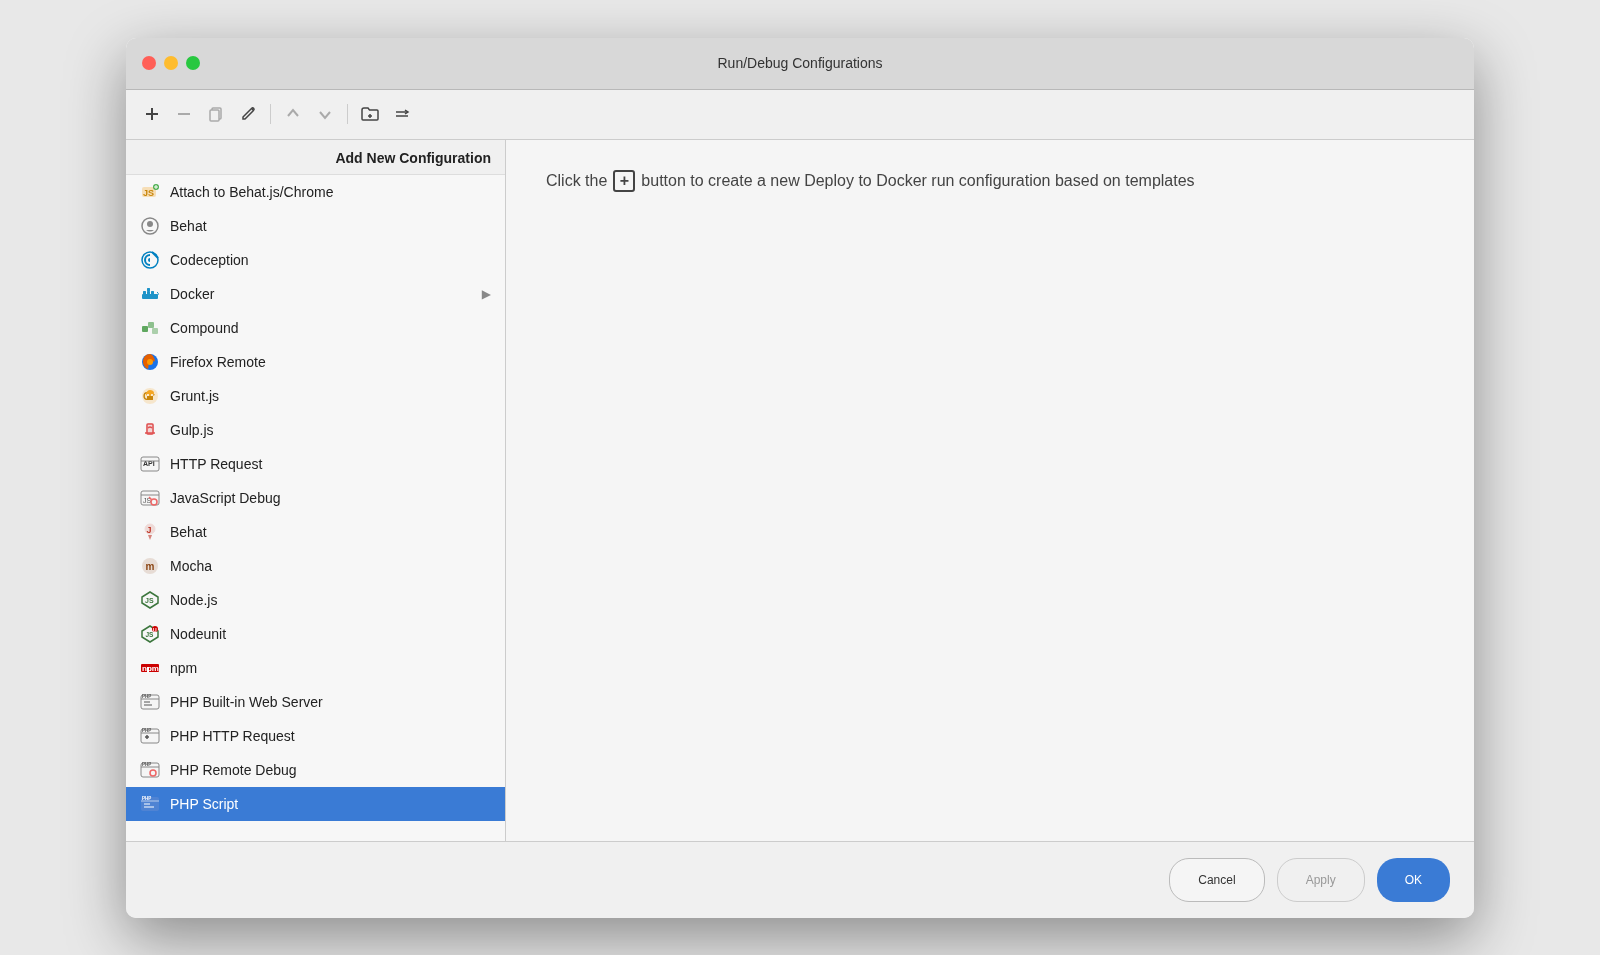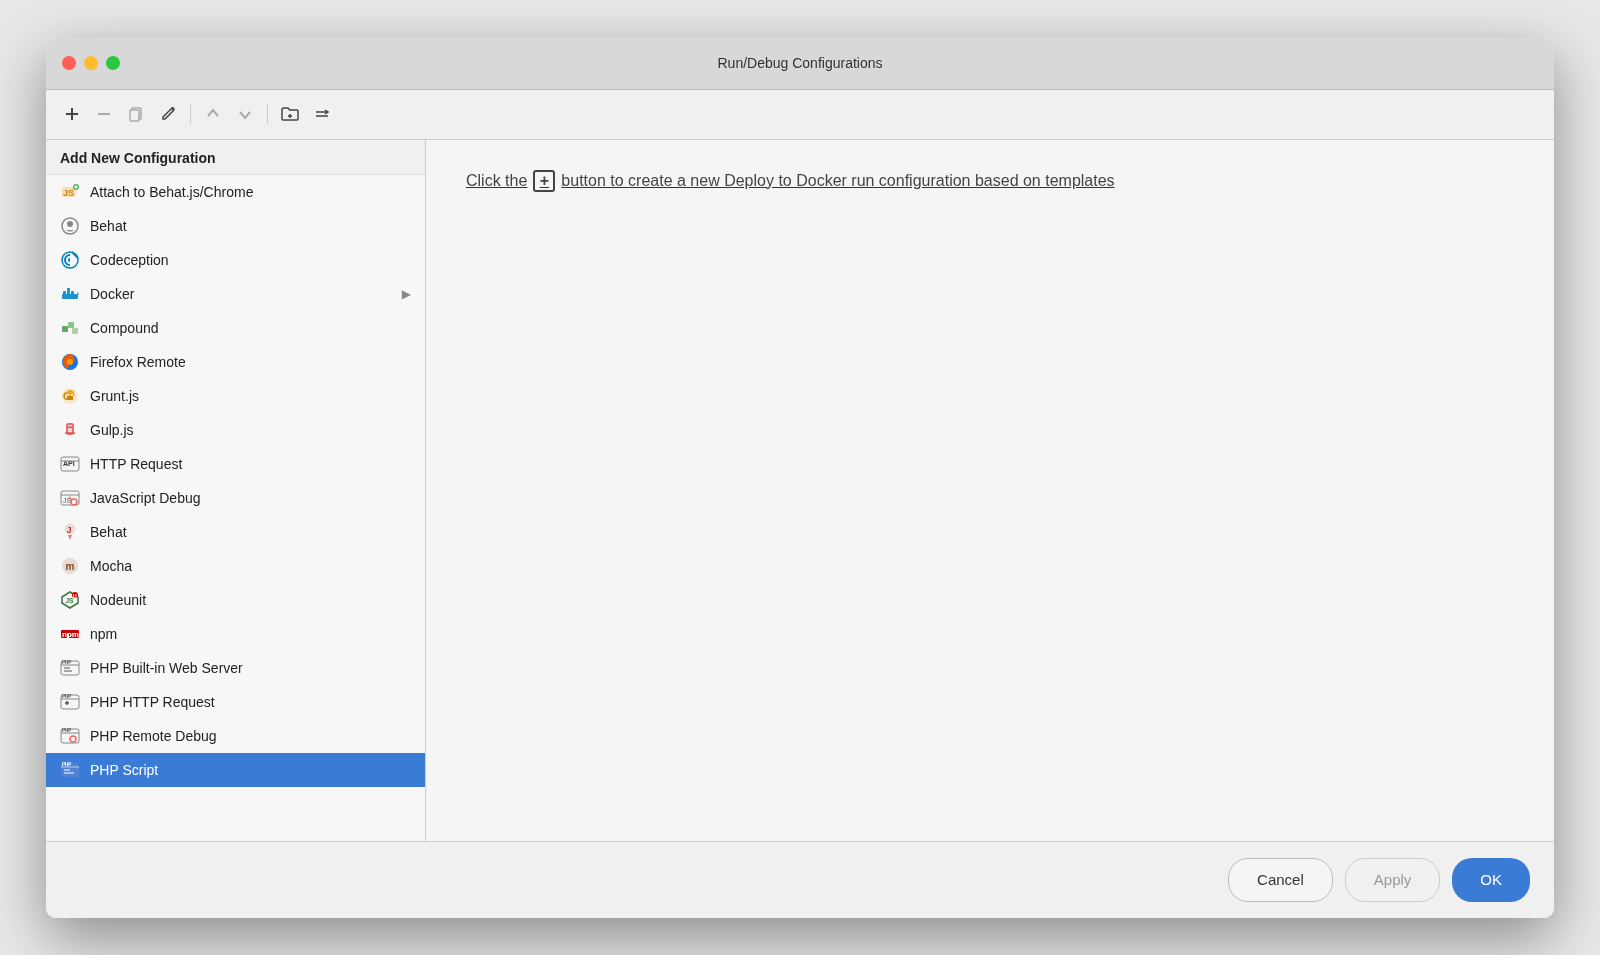--- a/index.html
+++ b/index.html
@@ -10,21 +10,21 @@
       justify-content: center;
       align-items: center;
       width: 1600px;
       height: 955px;
       overflow: hidden;
     }
     .dialog {
       background: #f0f0f0;
       border-radius: 10px;
       box-shadow: 0 20px 60px rgba(0,0,0,0.4);
-      width: 1508px;
+      width: 1348px;
       height: 880px;
       display: flex;
       flex-direction: column;
       overflow: hidden;
     }
     .titlebar {
       background: #d8d8d8;
       height: 52px;
       display: flex;
       align-items: center;
@@ -98,21 +98,21 @@
       display: flex;
       flex-direction: column;
       overflow: hidden;
       flex-shrink: 0;
     }
     .sidebar-header {
       padding: 10px 14px 8px 14px;
       font-size: 14px;
       font-weight: 600;
       color: #222;
-      text-align: left;
+      text-align: right;
       border-bottom: 1px solid #ddd;
       background: #f0f0f0;
     }
     .sidebar-list {
       flex: 1;
       overflow-y: auto;
     }
     .list-item {
       display: flex;
       align-items: center;
@@ -145,21 +145,20 @@
       flex: 1;
       background: #f5f5f5;
       display: flex;
       flex-direction: column;
     }
     .main-content {
       flex: 1;
       padding: 30px 40px;
       font-size: 16px;
       color: #333;
-      text-decoration: underline;
     }
     .main-content .hint-text {
       display: flex;
       align-items: center;
       gap: 6px;
       font-size: 16px;
       color: #444;
     }
     .plus-icon-inline {
       display: inline-flex;
@@ -181,21 +180,21 @@
       padding: 16px 24px;
       gap: 12px;
       border-top: 1px solid #ccc;
       background: #f0f0f0;
       flex-shrink: 0;
     }
     .footer-btn {
       height: 44px;
       padding: 12px 28px;
       border-radius: 20px;
-      font-size: 15px;
+      font-size: 12px;
       cursor: pointer;
       border: 1px solid #bbb;
     }
     .btn-cancel {
       background: #f5f5f5;
       color: #333;
     }
     .btn-apply {
       background: #f0f0f0;
       color: #999;
@@ -418,20 +417,29 @@
         <div class="list-item">
           <span class="item-icon">
             <svg width="20" height="20" viewBox="0 0 20 20">
               <circle cx="10" cy="10" r="8" fill="#8b4513" opacity="0.15"></circle>
               <text x="5.5" y="14" font-size="10" fill="#8b4513" font-weight="bold">m</text>
             </svg>
           </span>
           <span>Mocha</span>
         </div>
 
+        <div class="list-item">
+          <span class="item-icon">
+            <svg width="20" height="20" viewBox="0 0 20 20">
+              <polygon points="10,2 18,7 18,13 10,18 2,13 2,7" fill="none" stroke="#3c763d" stroke-width="1.5"></polygon>
+              <text x="5" y="13" font-size="7" fill="#3c763d" font-weight="bold">JS</text>
+            </svg>
+          </span>
+          <span>Node.js</span>
+        </div>
 
         <div class="list-item">
           <span class="item-icon">
             <svg width="20" height="20" viewBox="0 0 20 20">
               <polygon points="10,2 18,7 18,13 10,18 2,13 2,7" fill="none" stroke="#3c763d" stroke-width="1.5"></polygon>
               <text x="5.5" y="13" font-size="6.5" fill="#3c763d" font-weight="bold">JS</text>
               <circle cx="15" cy="5" r="3" fill="#cc0000"></circle>
               <text x="13" y="8" font-size="5" fill="white" font-weight="bold">U</text>
             </svg>
           </span>

